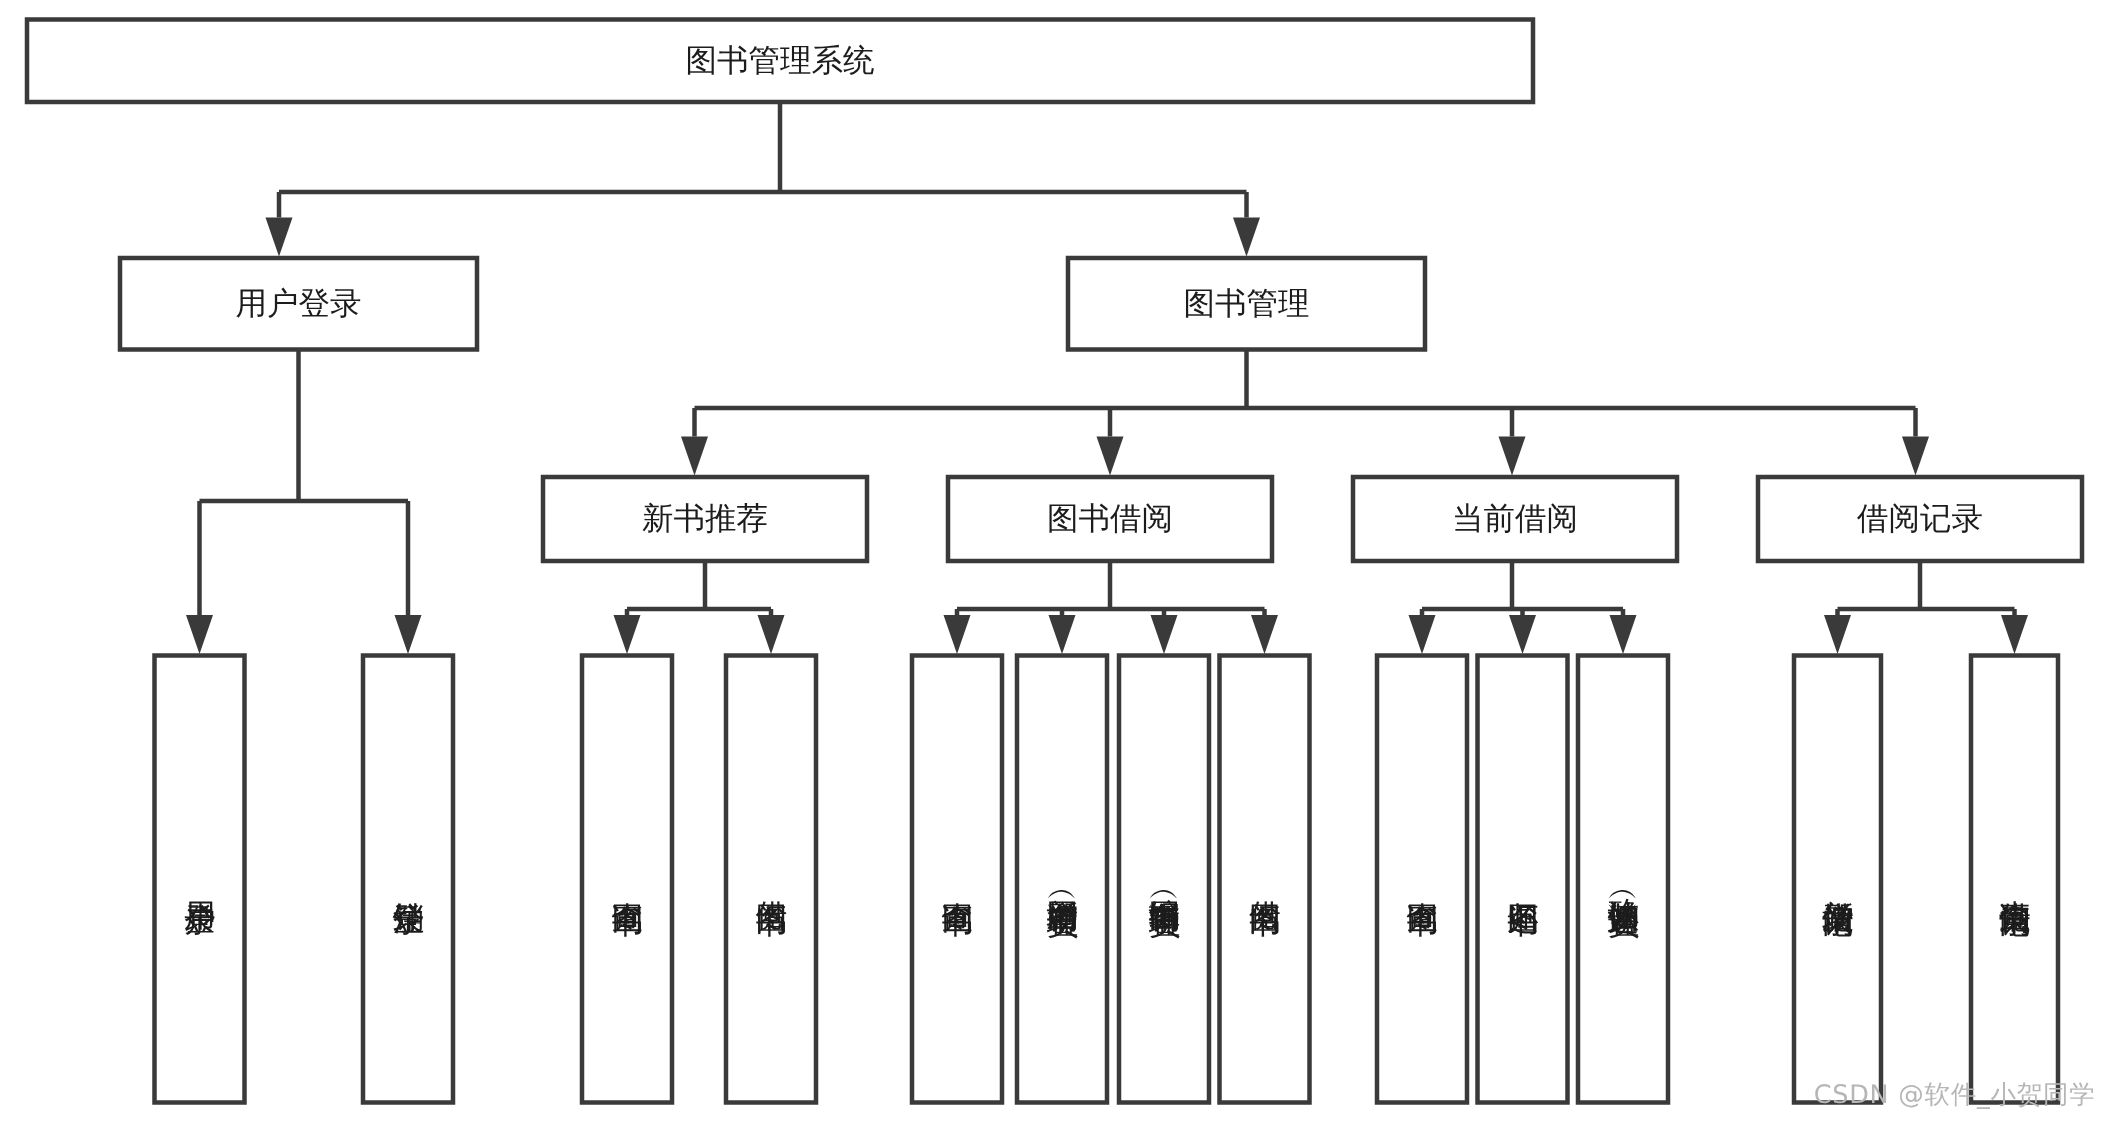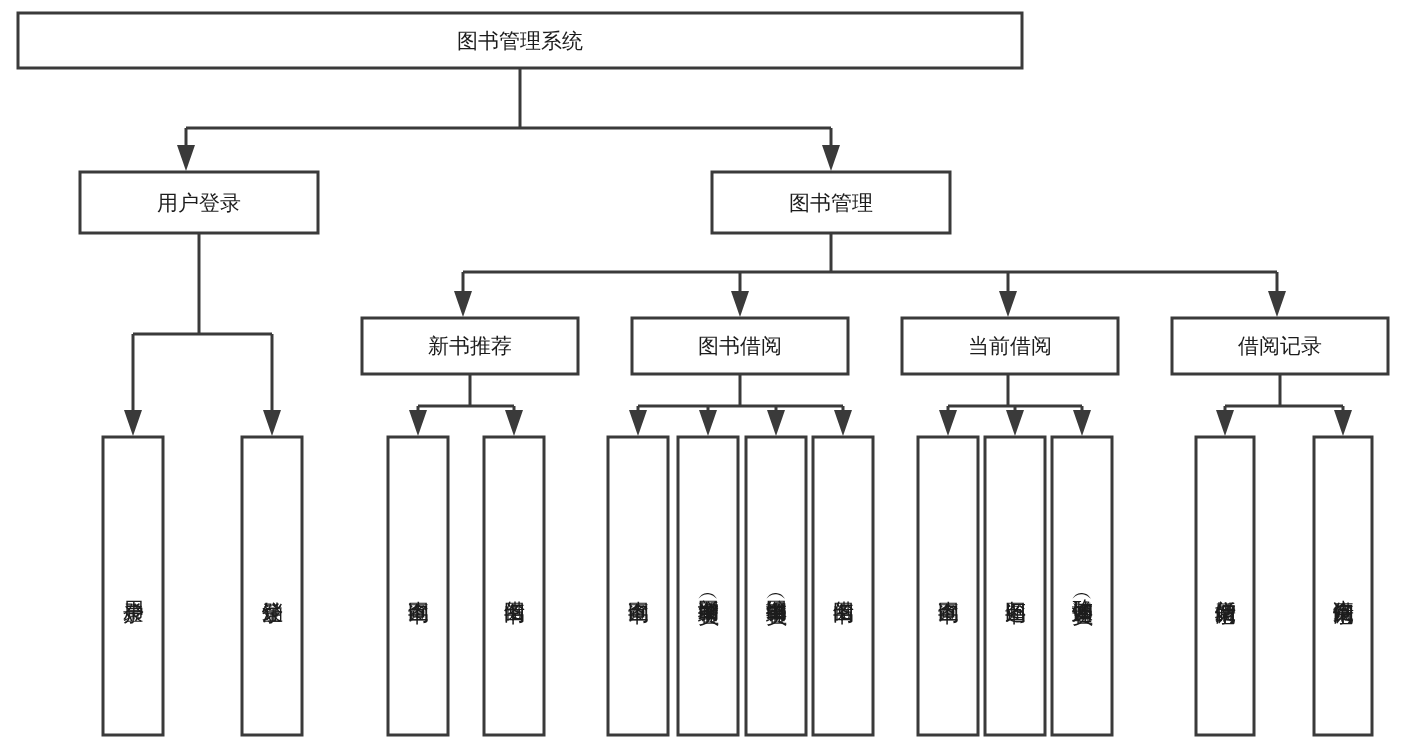--- a/index.html
+++ b/index.html
@@ -215,13 +215,14 @@
       <div class="vlabel-wrap" style="left: 1052px; top: 437px; width: 60px; height: 298px;">
         <span class="vlabel-text">确认归还（管理员）</span>
       </div>
       <div class="vlabel-wrap" style="left: 1196px; top: 437px; width: 58px; height: 298px;">
         <span class="vlabel-text">新增借阅记录</span>
       </div>
       <div class="vlabel-wrap" style="left: 1314px; top: 437px; width: 58px; height: 298px;">
         <span class="vlabel-text">查询借阅记录</span>
       </div>
     </div>
+  <div class="watermark">CSDN @软件_小贺同学</div>
 </div>
 
 </body></html>

